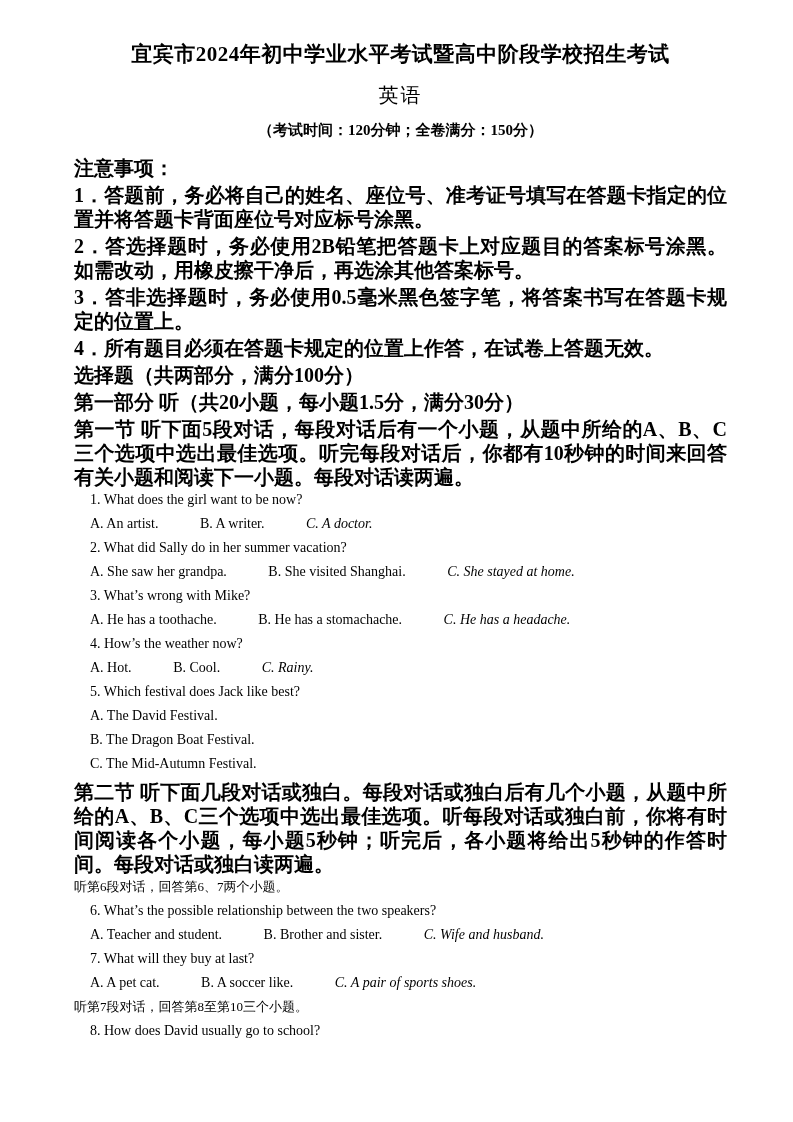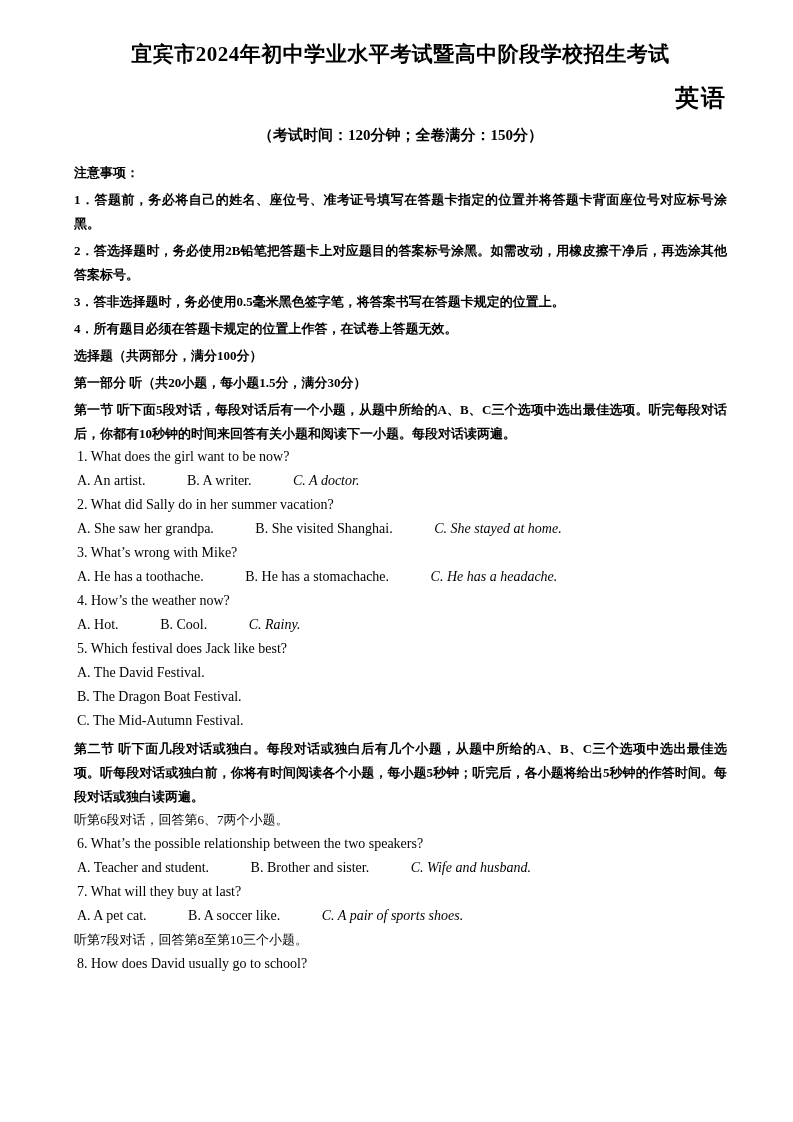--- a/index.html
+++ b/index.html
@@ -27,43 +27,43 @@
     background: #e8e8e8;
   }
   .title {
     font-size: 21px;
     font-weight: bold;
     text-align: center;
     margin: 0 0 14px 0;
     letter-spacing: 0.5px;
   }
   .subject {
-    font-size: 24px;
-    font-weight: bold;
-    text-align: right;
+    font-size: 20px;
+    font-weight: normal;
+    text-align: center;
     margin: 0 0 12px 0;
     letter-spacing: 2px;
   }
   .info {
     font-size: 15px;
     font-weight: bold;
     text-align: center;
     margin: 0 0 16px 0;
   }
   .bold {
-    font-size: 13px;
+    font-size: 20px;
     font-weight: bold;
     line-height: 24px;
     margin: 0 0 3px 0;
   }
   .just { text-align: justify; }
   .q {
     font-size: 14px;
     line-height: 15px;
-    margin: 0 0 9px 3px;
+    margin: 0 0 9px 16px;
   }
   .opts .opt { margin-right: 38px; white-space: nowrap; }
   .opts .opt:last-child { margin-right: 0; font-style: italic; }
   .cn {
     font-size: 13px;
     line-height: 15px;
     margin: 0 0 9px 0;
   }
   .footer {
     position: absolute;

